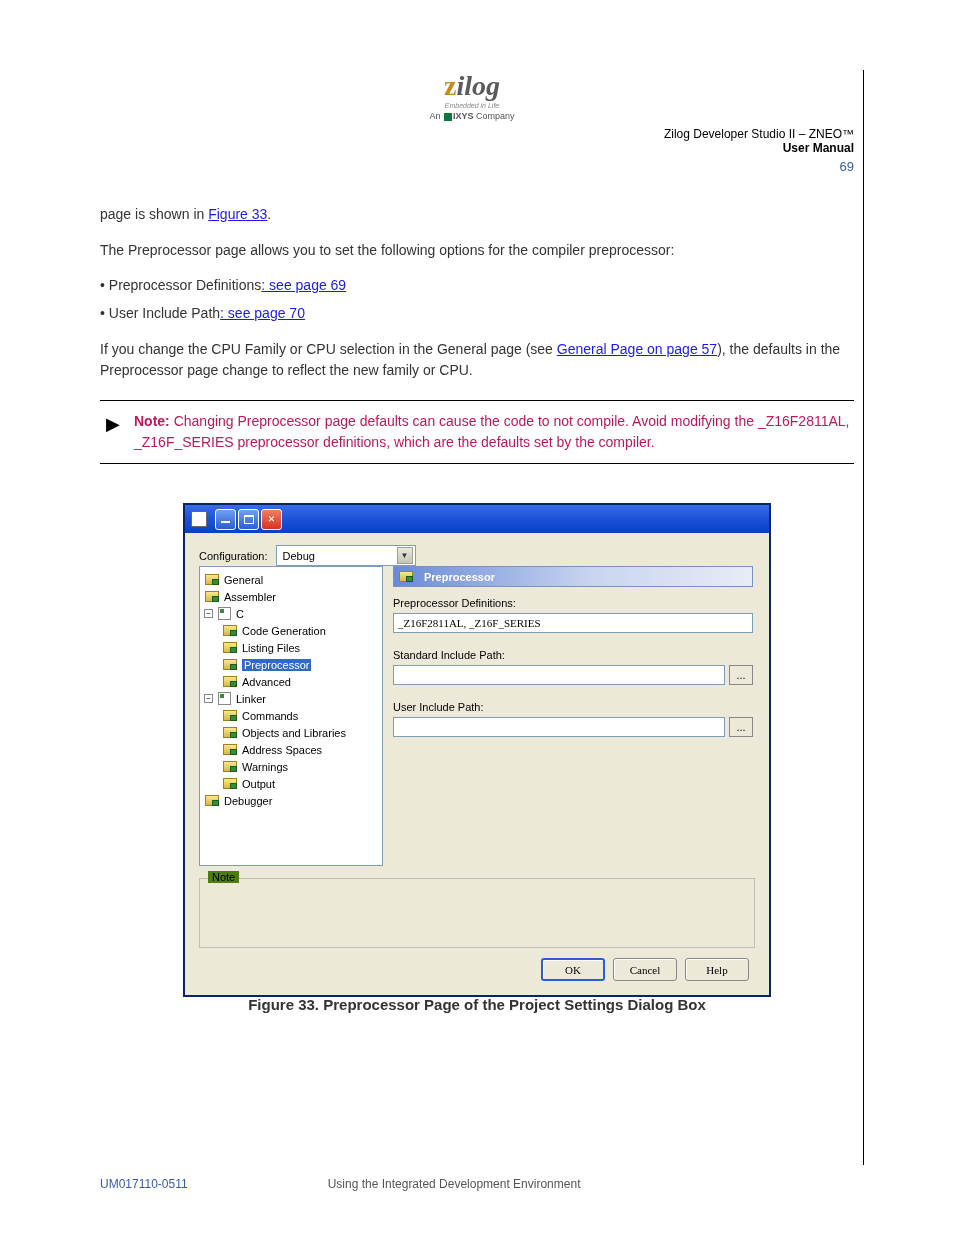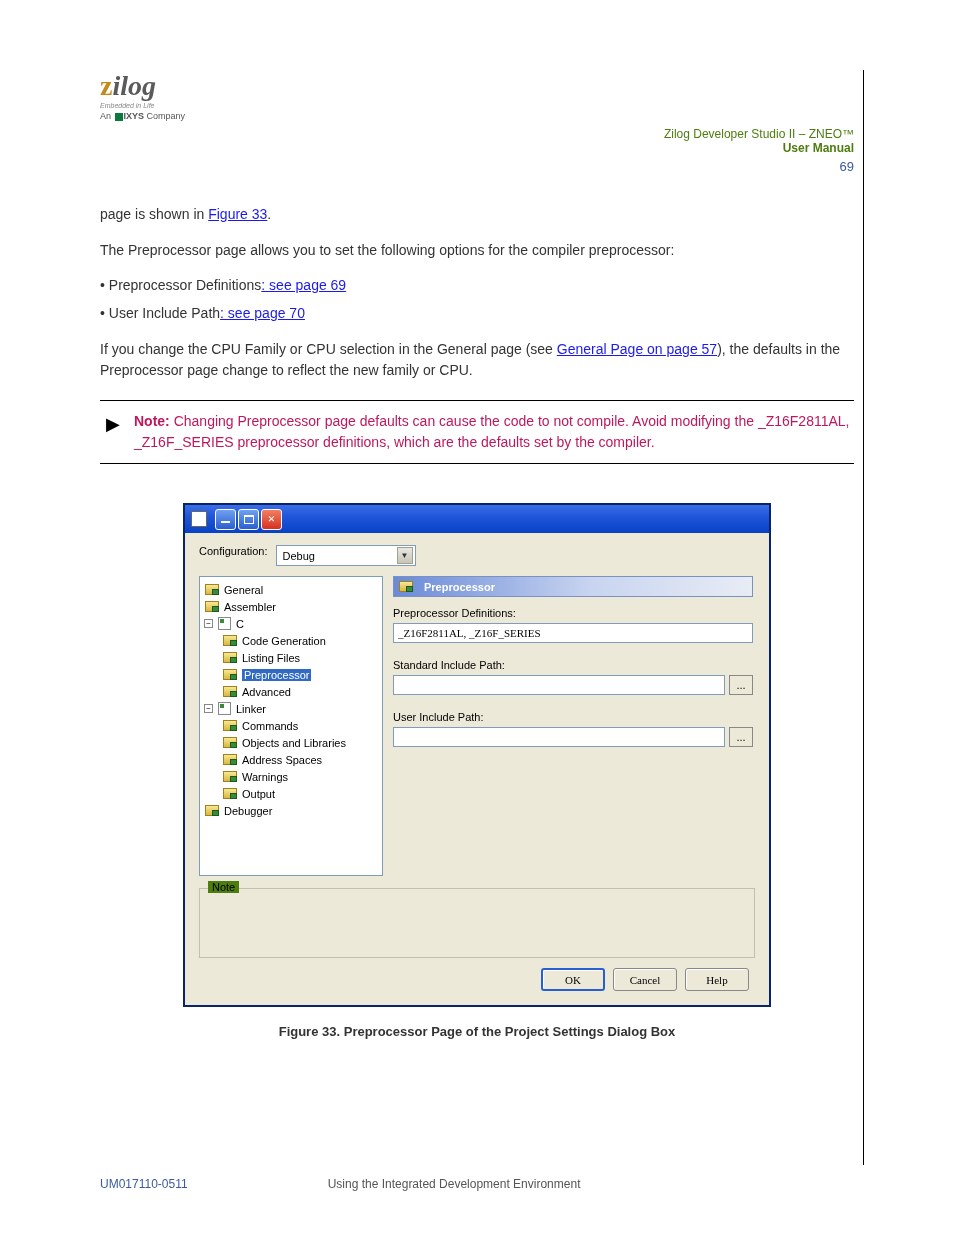--- a/index.html
+++ b/index.html
@@ -17,30 +17,30 @@
   }
   .vrule {
     position: absolute;
     top: 70px;
     right: 90px;
     bottom: 70px;
     width: 1px;
     background: #000;
   }
   .logo {
-    text-align: left;
+    text-align: center;
     margin-bottom: 0;
     padding-right: 10px;
   }
   .logo .zilog { font-size: 28px; font-family: Georgia, serif; color: #5a5a5a; font-style: italic; font-weight: bold; }
   .logo .zilog .z { color: #c58a1a; font-style: normal; }
   .logo .tag { font-size: 7px; color: #888; font-style: italic; }
   .logo .ixys { font-size: 9px; color: #555; margin-top:2px; }
   .logo .ixys .box { display:inline-block; width:8px; height:8px; background:#0a7a3a; vertical-align:middle; margin:0 1px; }
-  .doc-title { text-align: right; font-size: 12px; color: #4d7c0f; margin-top: 6px; }
+  .doc-title { text-align: right; font-size: 12px; color: #000000; margin-top: 6px; }
   .doc-title .line2 { font-weight: bold; }
   .pagenum { text-align: right; font-size: 13px; color: #3a5aa0; margin-top: 4px; }
   .body-text { font-size: 14px; color: #333; line-height: 1.55; margin-top: 30px; }
   .body-text a { color: #1a1aee; text-decoration: underline; }
   .note-row {
     border-top: 1px solid #000;
     border-bottom: 1px solid #000;
     margin-top: 18px;
     padding: 10px 0 10px 0;
     display: flex;
@@ -76,21 +76,21 @@
     display: inline-flex; align-items: center; justify-content: center;
     border: 1px solid #fff; border-radius: 3px;
     font-family: Tahoma; font-size: 11px; font-weight: bold;
   }
   .title-btn.min, .title-btn.max { background: linear-gradient(#6fa1f0,#2a5fd0); color:#fff; }
   .title-btn.close { background: linear-gradient(#f08060,#d83020); color:#fff; font-size:13px; }
   .title-btn .min-g { width:9px; height:2px; background:#fff; margin-top:6px; }
   .title-btn .max-g { width:10px; height:9px; border:1px solid #fff; border-top:2px solid #fff; }
 
   .dlg-body { padding: 12px 14px 10px 14px; font-family: Tahoma, sans-serif; font-size: 11px; color: #000; }
-  .config-row { display: flex; gap: 8px; margin-bottom: 10px; }
+  .config-row { display: flex; align-items: center; gap: 8px; }
   .combo {
     display: inline-flex; align-items: center; justify-content: space-between;
     width: 140px; height: 21px; background: #fff; border: 1px solid #7f9db9;
     padding: 0 2px 0 6px; font-size: 11px; gap: 44px;
   }
   .combo .cbtn { width: 16px; height: 17px; background: linear-gradient(#e8e8e0,#c8c5b5); border:1px solid #a0a090; display:flex; align-items:center; justify-content:center; font-size:8px; color:#333; }
 
   .middle { display: flex; gap: 0; }
   .tree {
     width: 184px; height: 300px; background: #fff; border: 1px solid #7f9db9;
@@ -122,21 +122,21 @@
 
   .note-group {
     margin-top:12px; border:1px solid #c0c0b0; height:70px; position:relative; padding:8px;
   }
   .note-group .legend { position:absolute; top:-8px; left:8px; background:#4d7c0f; padding:0 4px; font-size:11px; }
 
   .btn-row { display:flex; justify-content:flex-end; gap:8px; margin-top:10px; padding:0 6px 4px 0; }
   .xp-btn { width:64px; height:23px; background:#ece9d8; border:1px solid #888; border-radius:3px; font-size:11px; font-family:Tahoma; display:flex; align-items:center; justify-content:center; box-shadow: inset 1px 1px 0 #fff; }
   .xp-btn.default { border:2px solid #2a5fd0; }
 
-  .caption { text-align:center; font-size:13px; margin-top:18px; font-weight:bold; color:#333; }
+  .caption { text-align:center; font-size:15px; font-weight:bold; color:#333; }
 
   .footer { position:absolute; bottom:44px; left:100px; font-size:12px; color:#555; }
   .footer .no { color:#3a5aa0; }
 </style>
 </head>
 <body>
 
 <div class="vrule"></div>
 
 <div class="page">

